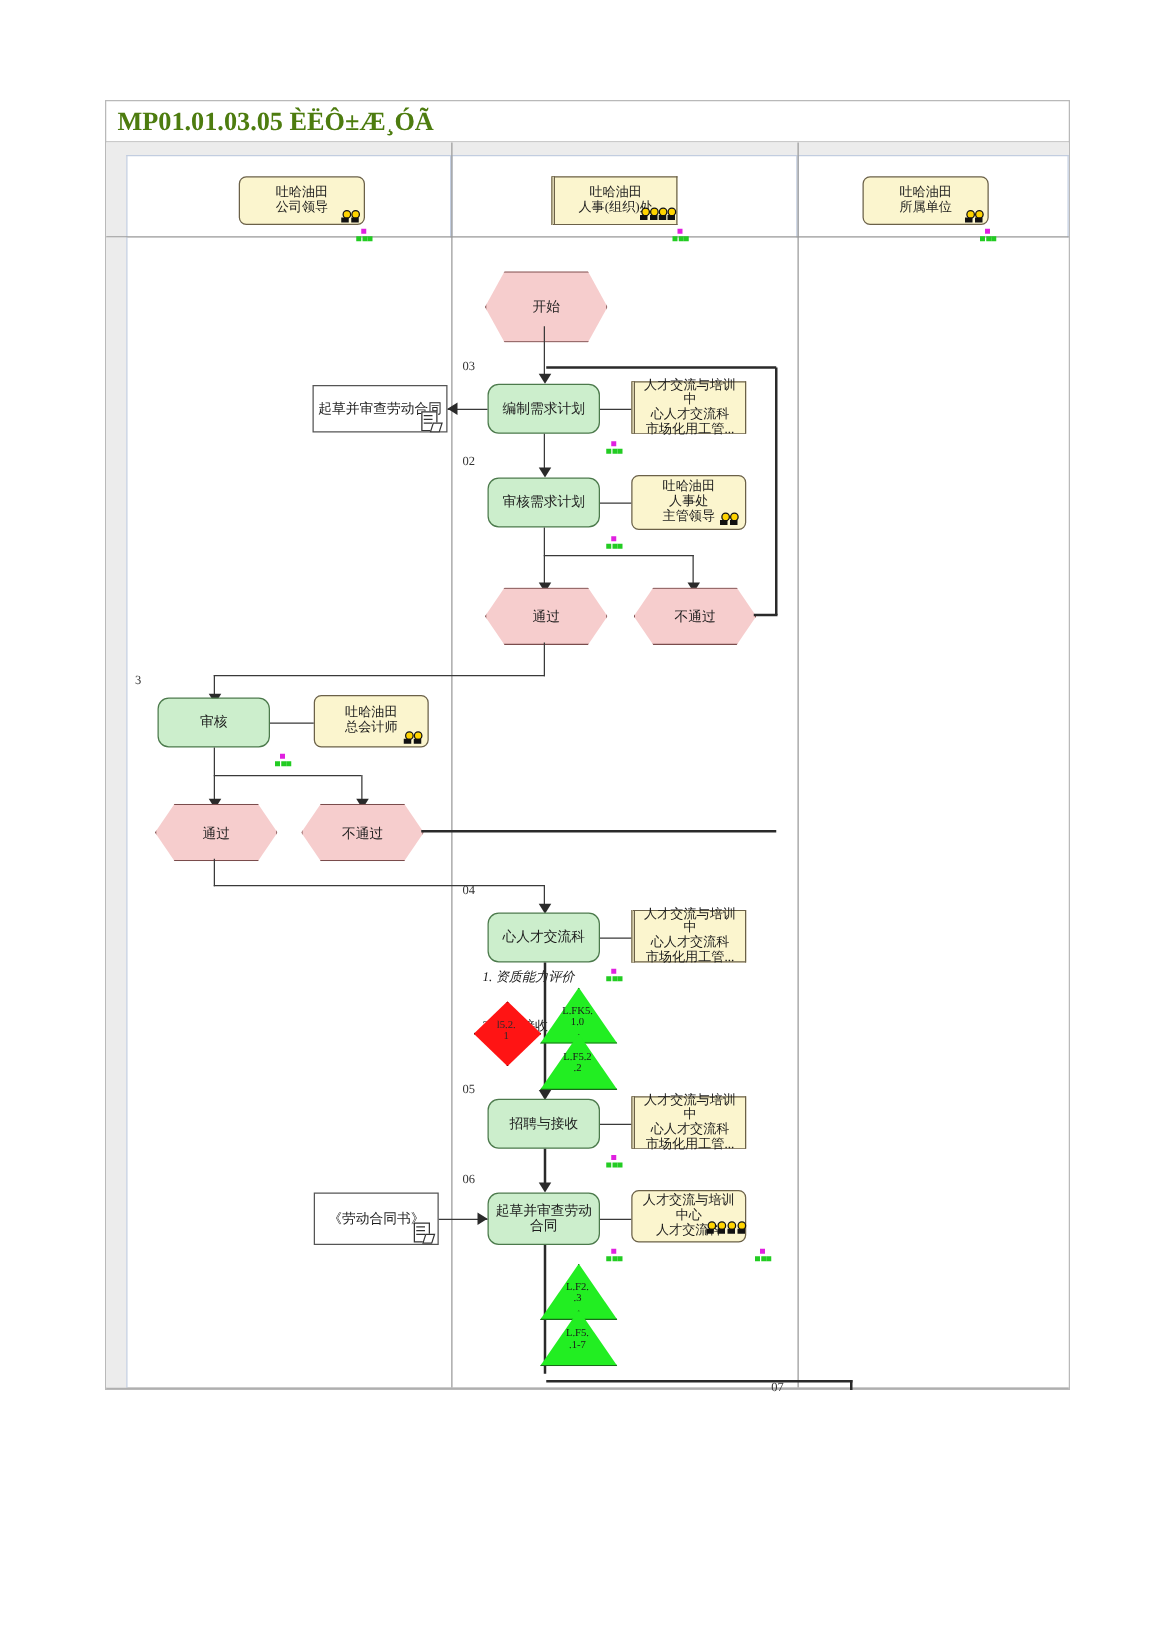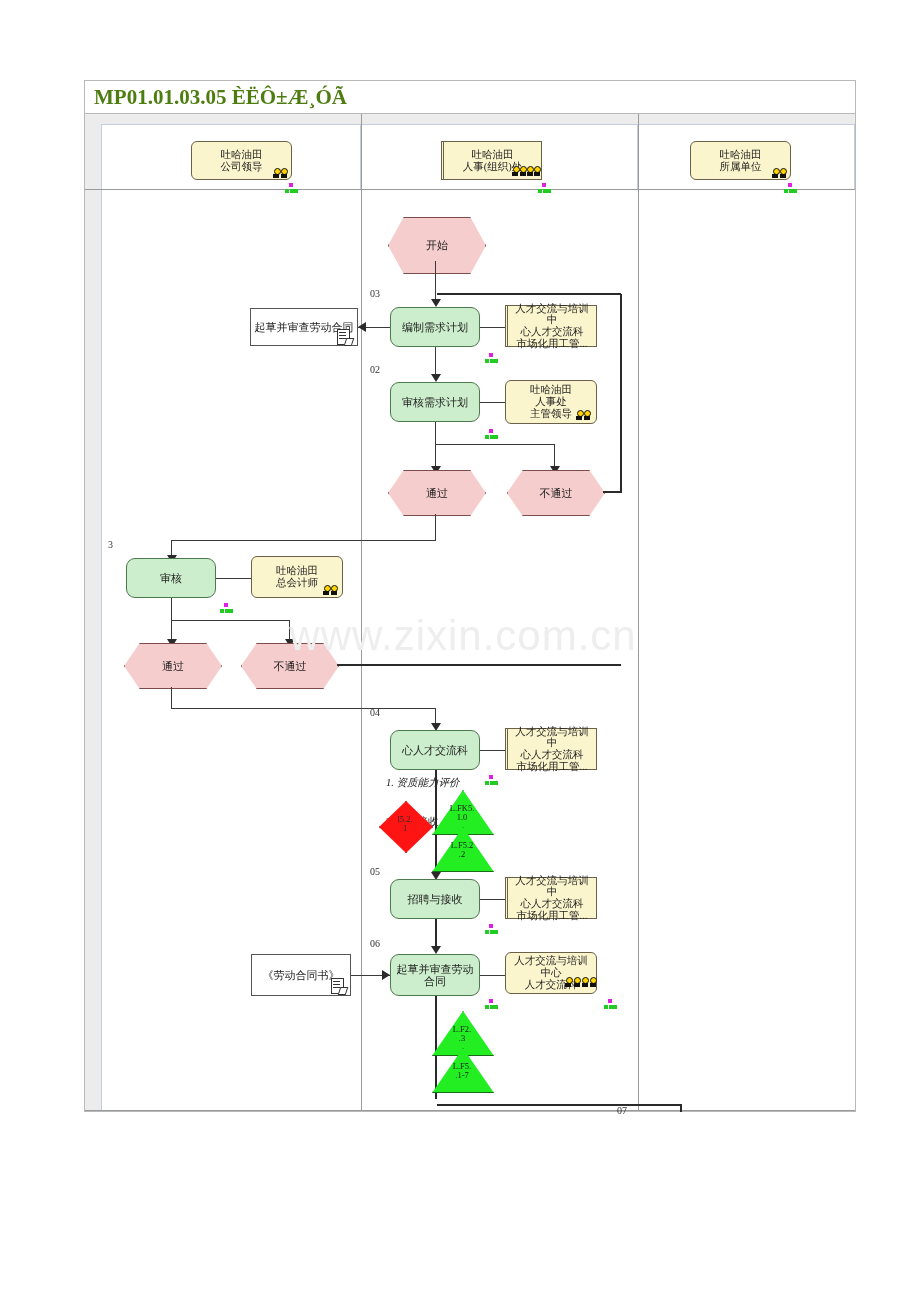--- a/index.html
+++ b/index.html
@@ -447,15 +447,14 @@
     <div class="lbl"><span>L.F5.</span><br>
       <span>.1-7</span></div>
   </div>
 
   <div>
     <div class="seg-h thick" style="left:437px;top:1104px;width:245px;"></div>
     <div class="seg-v thick" style="left:680px;top:1104px;height:8px;"></div>
   </div>
   <div class="step-no" style="left:617px;top:1105px;">07</div>
 
-  <div id="watermark">www.zixin.com.cn</div>
 
 </div>
 
 </body></html>

